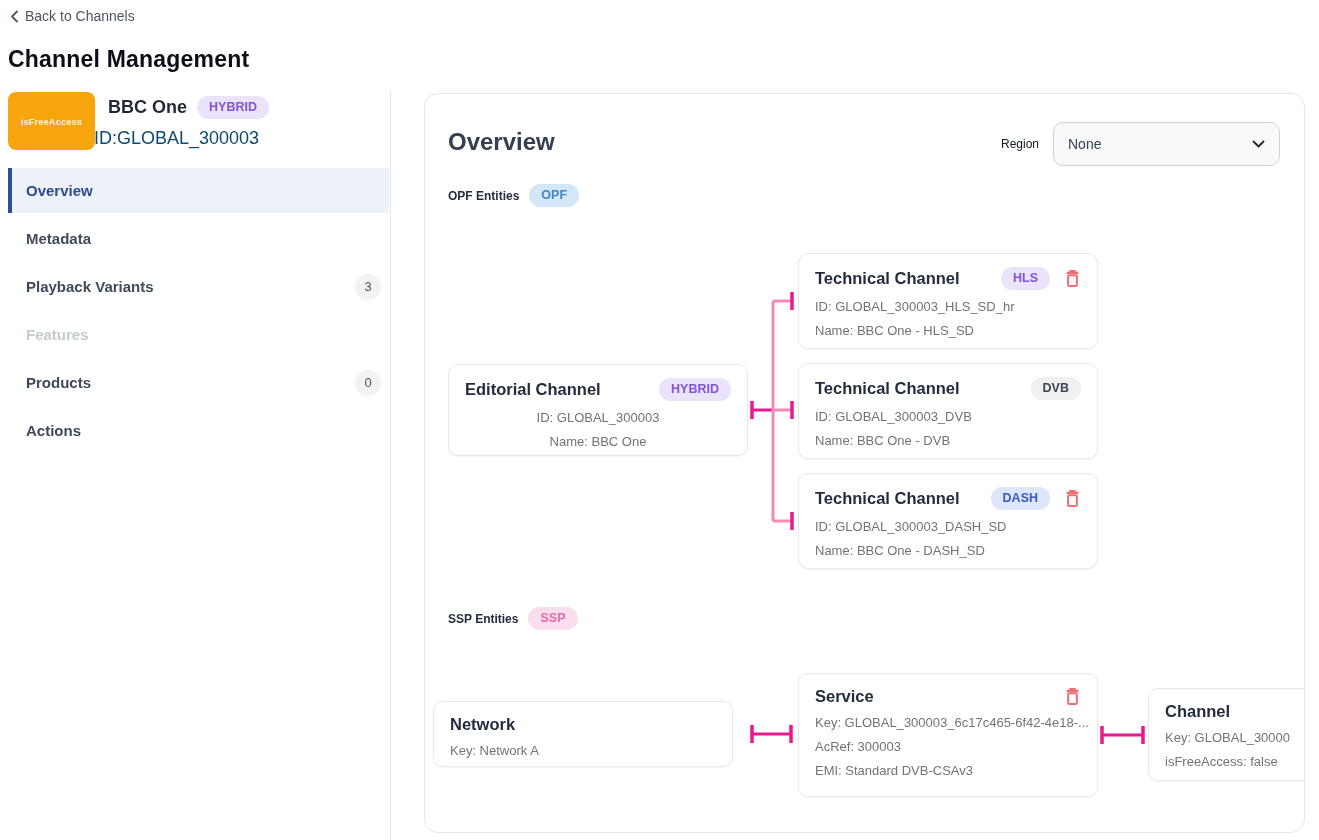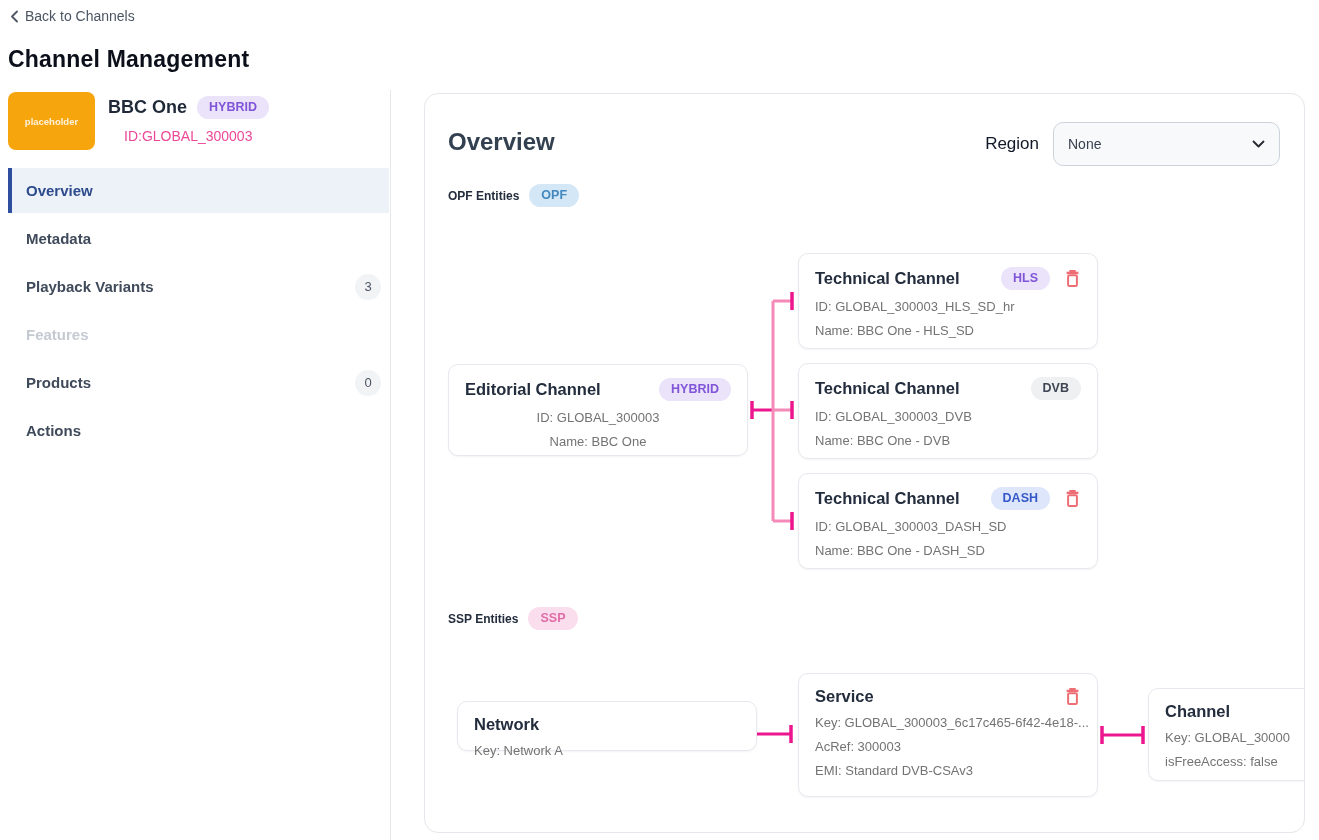--- a/index.html
+++ b/index.html
@@ -16,21 +16,21 @@
   
   .sidebar { position:absolute; left:0; top:90px; width:391px; height:750px;
     border-right:1px solid #e5e7eb; }
   .channel-logo { position:absolute; left:8px; top:2px; width:87px; height:58px;
     background:#f6a50d; border-radius:8px; display:flex; align-items:center;
     justify-content:center; }
   .channel-logo span { font-size:9.5px; font-weight:700; color:rgba(255,255,255,.85); }
   .channel-name-row { position:absolute; left:108px; top:6px; display:flex;
     align-items:center; gap:10px; }
   .channel-name { font-size:18px; font-weight:700; color:#1f2937; }
-  .channel-id { position:absolute; left:124px; top:38px; font-size:14px; color:#ec4899; }
+  .channel-id { position:absolute; left:94px; top:38px; font-size:18px; color:#0c4a6e; }
 
   .nav-item { position:absolute; left:8px; right:1px; height:45px; display:flex;
     align-items:center; padding-left:14px; padding-right:8px;
     border-left:4px solid transparent; font-size:15px; font-weight:600;
     color:#3f4a5a; cursor:pointer; }
   .nav-item.active { background:#edf2f8; border-left-color:#2d4f9e; color:#2c4a8c; }
   .nav-item.disabled { color:#c5cad2; cursor:default; }
   .nav-badge { margin-left:auto; min-width:26px; height:26px; border-radius:50%;
     background:#f1f3f5; color:#4b5563; font-size:13px; font-weight:500;
     display:flex; align-items:center; justify-content:center; }
@@ -44,21 +44,21 @@
   .badge-opf    { background:#d3e7f6; color:#4288bf; }
   .badge-ssp    { background:#fbdeed; color:#e06ca8; }
 
   
   .panel { position:absolute; left:424px; top:93px; width:881px; height:740px;
     background:#fff; border:1px solid #e4e7eb; border-radius:14px; overflow:hidden; }
   .panel-heading { position:absolute; left:23px; top:34px; font-size:24px;
     font-weight:700; color:#33404f; }
   .region-row { position:absolute; right:24px; top:28px; display:flex;
     align-items:center; gap:14px; }
-  .region-label { font-size:17px; color:#111827; }
+  .region-label { font-size:12px; color:#111827; }
   .region-select { width:227px; height:44px; background:#f8f9fb;
     border:1px solid #cdd3dc; border-radius:10px; display:flex; align-items:center;
     padding:0 14px; cursor:pointer; }
   .region-select .value { font-size:14px; color:#374151; }
   .region-select .chev { margin-left:auto; display:flex; }
 
   .section-head { position:absolute; display:flex; align-items:center; gap:10px; }
   .section-title { font-size:12px; font-weight:700; color:#232d3d; }
 
   
@@ -82,21 +82,21 @@
         <polyline points="7,1.5 2,6.5 7,11.5" fill="none" stroke="#4b5563" stroke-width="1.8" stroke-linecap="round" stroke-linejoin="round"></polyline>
       </svg>
   </span>
   <span>Back to Channels</span>
 </div>
 
 <h1 class="page-title">Channel Management</h1>
 
 <div class="sidebar">
   <div class="channel-logo">
-    <span>placeholder</span>
+    <span>isFreeAccess</span>
   </div>
   <div class="channel-name-row">
     <span class="channel-name">BBC One</span>
     <span class="badge badge-purple">HYBRID</span>
   </div>
   <div class="channel-id">ID:GLOBAL_300003</div>
 
   <div class="nav-item active" style="top:78px">
     <span>Overview</span>
   </div>
@@ -212,21 +212,21 @@
     </div>
     <div class="card-line">ID: GLOBAL_300003_DASH_SD</div>
     <div class="card-line">Name: BBC One - DASH_SD</div>
   </div>
 
   <div class="section-head" style="left:23px; top:513px;">
     <span class="section-title">SSP Entities</span>
     <span class="badge badge-ssp">SSP</span>
   </div>
 
-  <div class="card" style="left:32px; top:607px; width:300px; height:50px;">
+  <div class="card" style="left:8px; top:607px; width:300px; height:66px;">
     <div class="card-head">
       <span class="card-title">Network</span>
     </div>
     <div class="card-line">Key: Network A</div>
   </div>
 
   <div class="card" style="left:373px; top:579px; width:300px; height:124px;">
     <div class="card-head">
       <span class="card-title">Service</span>
       <span class="trash-btn">

